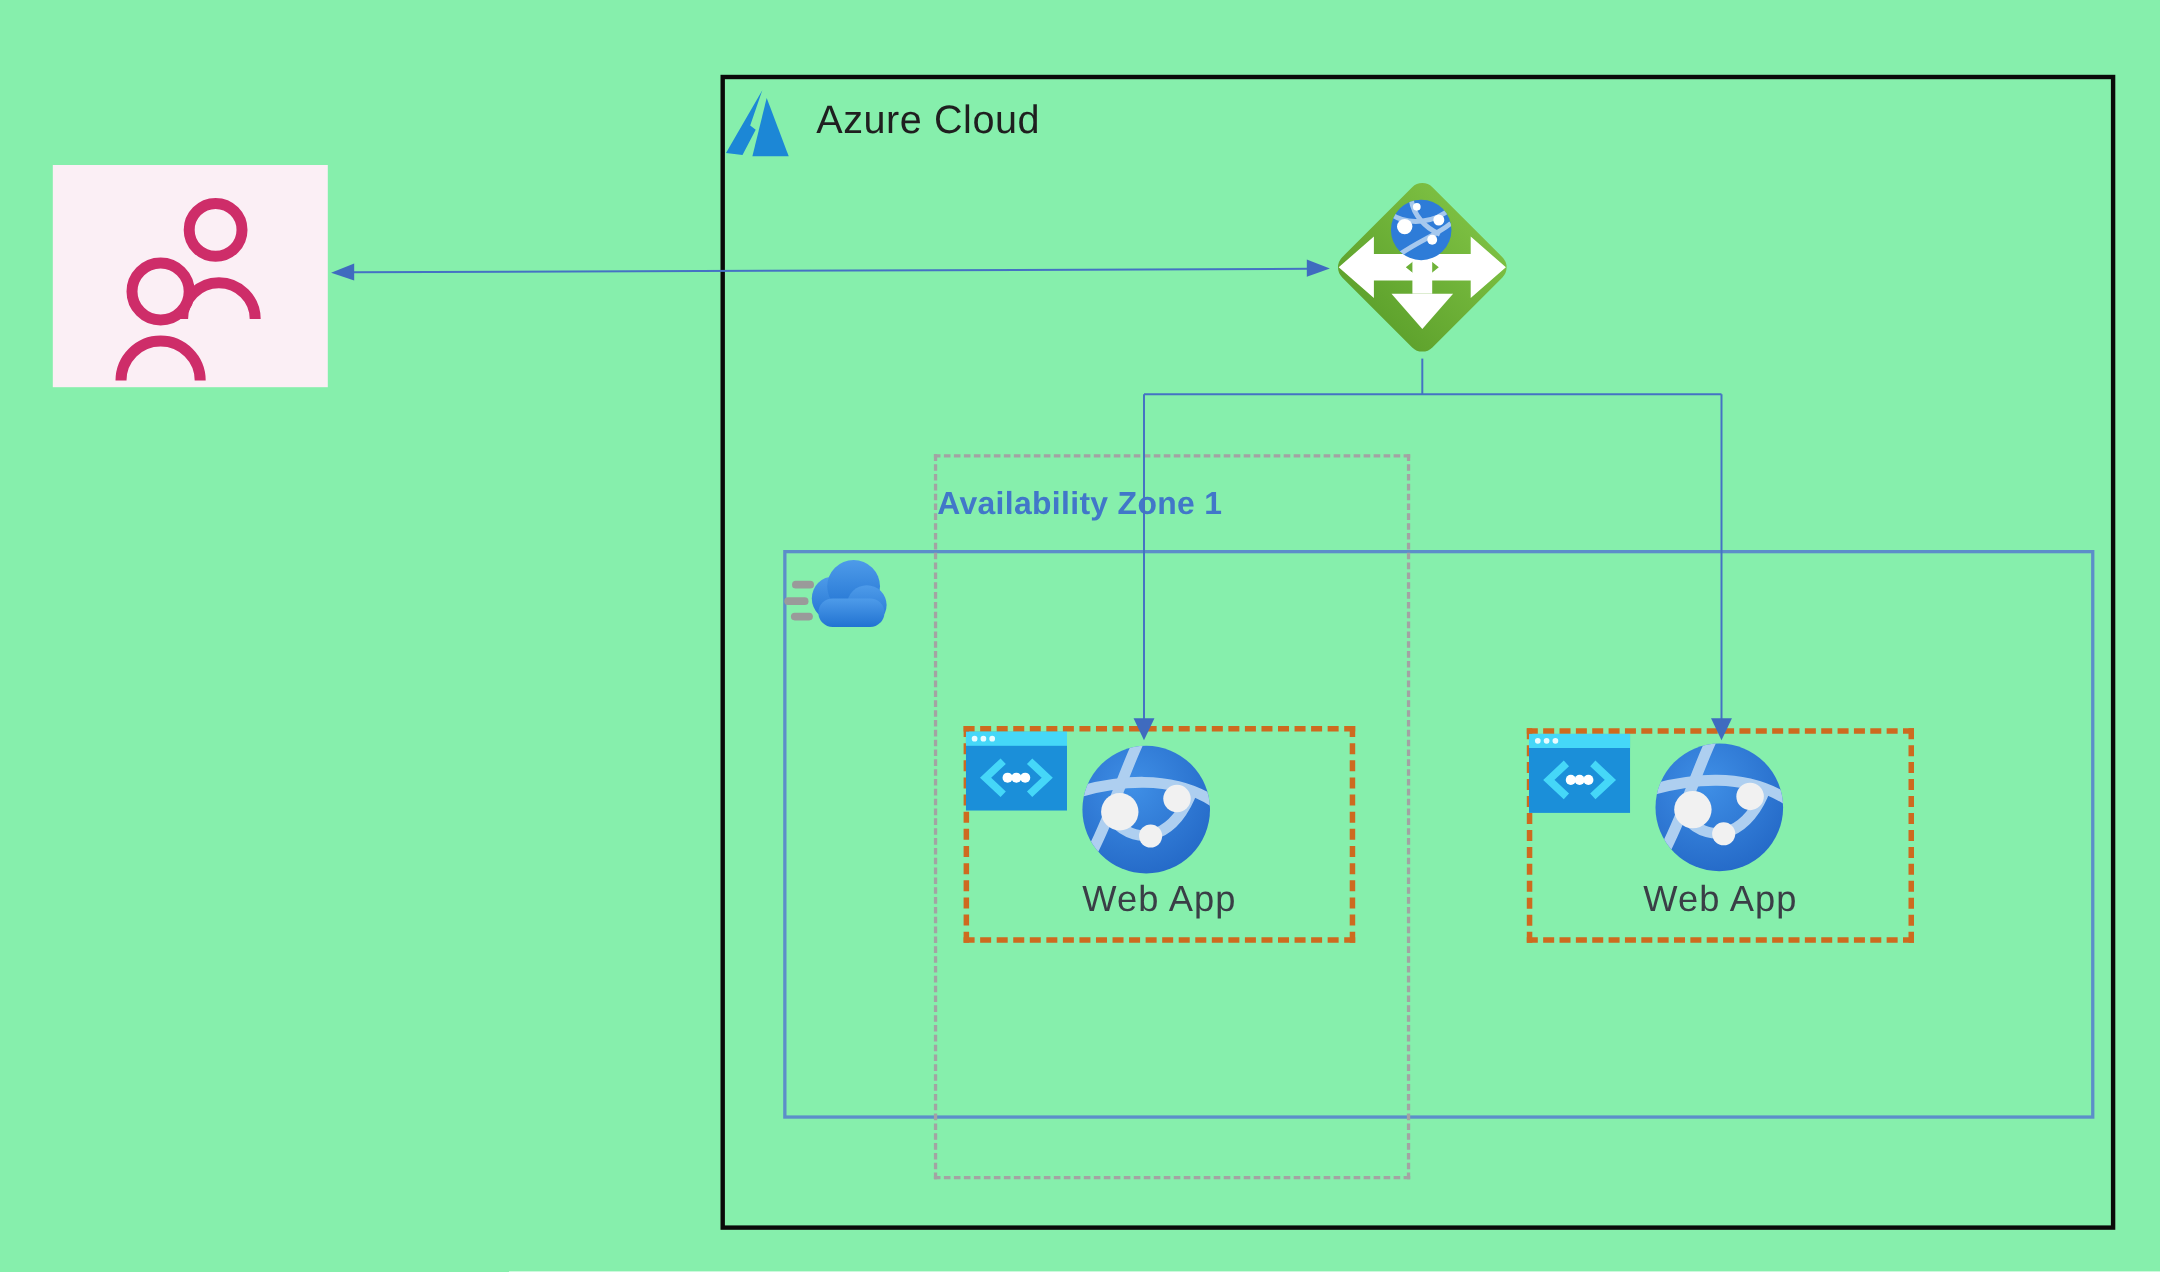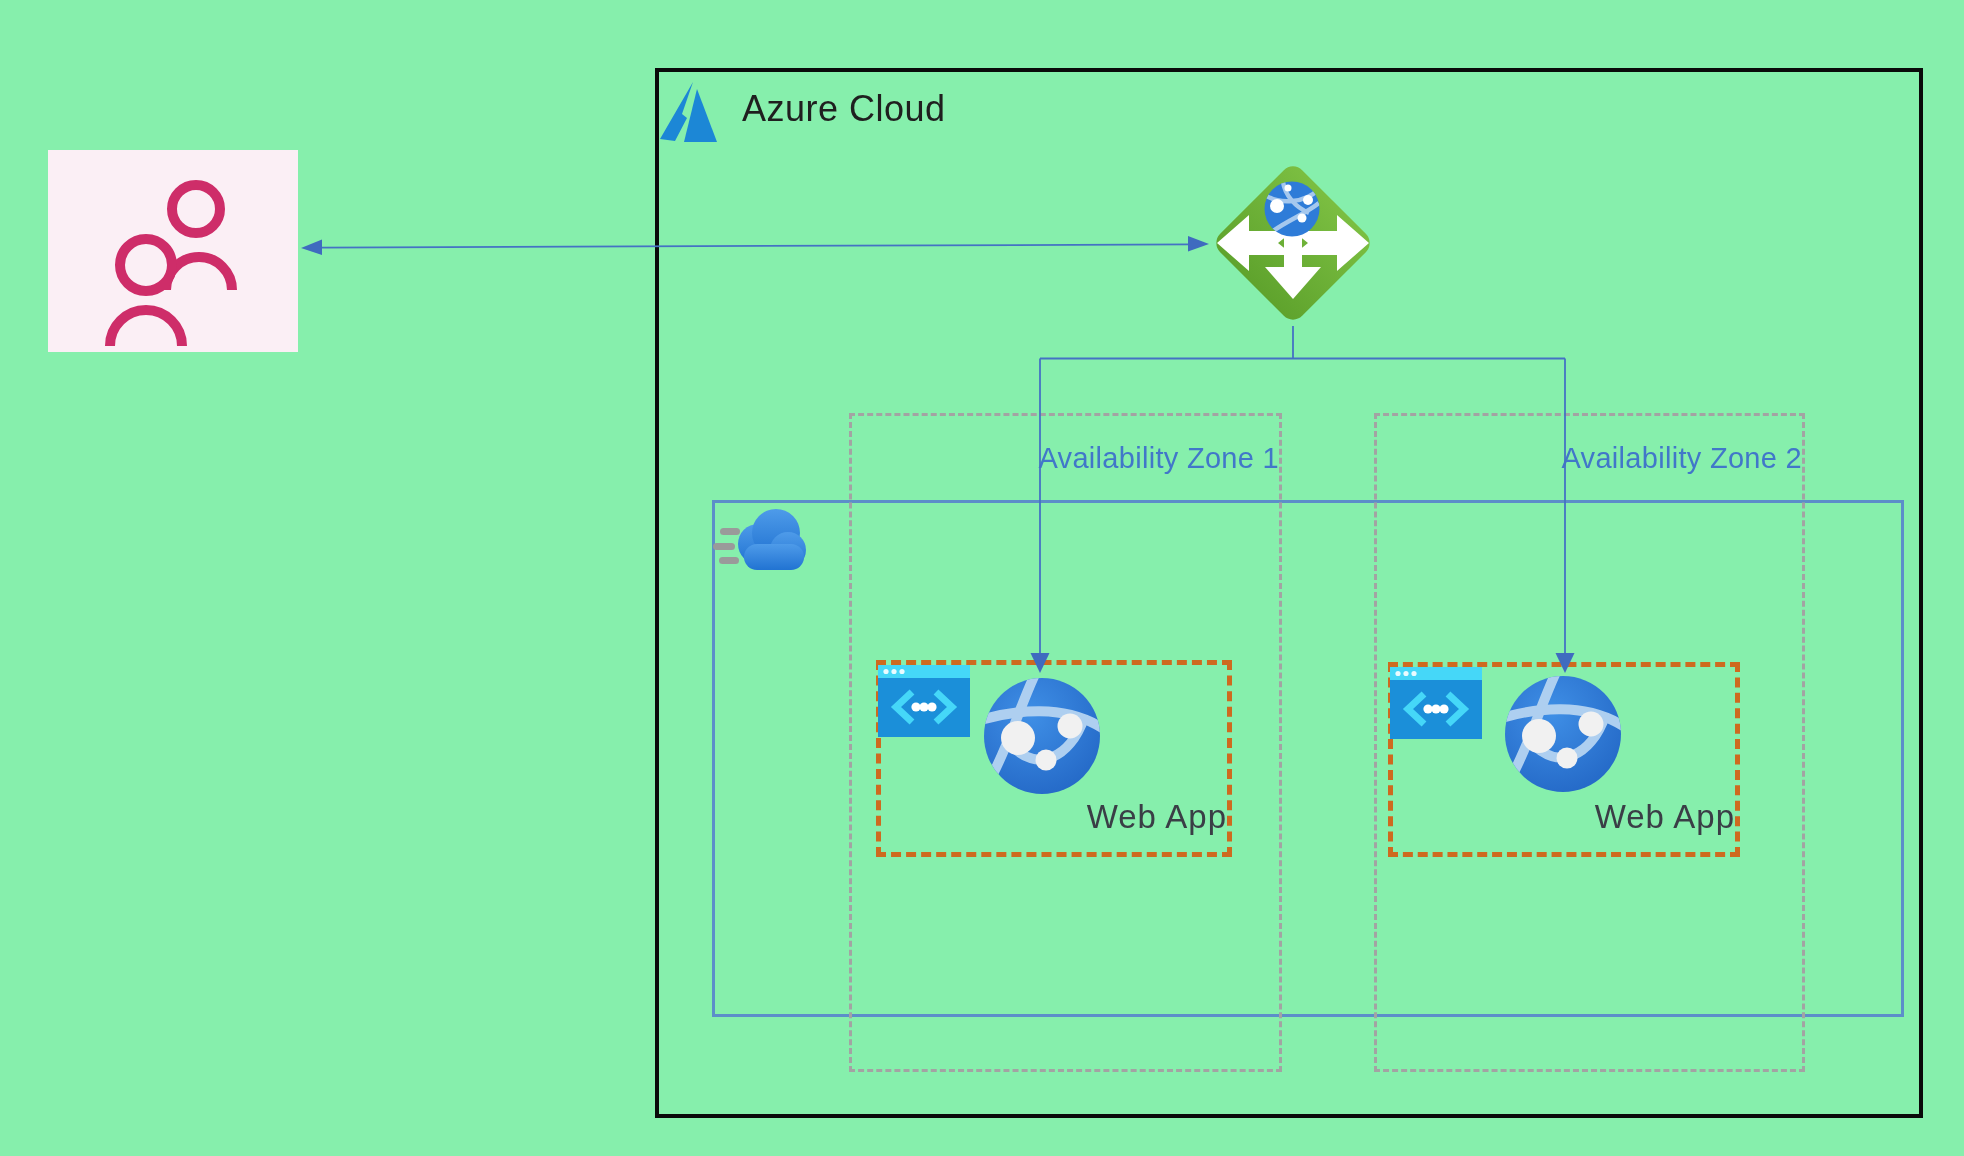--- a/index.html
+++ b/index.html
@@ -11,38 +11,38 @@
 
   
   #users-box{left:48px;top:150px;width:250px;height:202px;background:#FBEFF5;z-index:2;}
 
   
   #azure-boundary{left:655px;top:68px;width:1268px;height:1050px;border:4px solid #0a0a0a;box-sizing:border-box;z-index:1;background:transparent;}
   #azure-logo{left:658px;top:81px;width:60px;height:62px;z-index:2;}
   #azure-title{left:742px;top:88px;z-index:2;font-size:36px;color:#1f1f1f;letter-spacing:.5px;}
 
   
-  .zone{border:3px dashed #A3A3A3;box-sizing:border-box;z-index:2;text-align:right;}
+  .zone{border:3px dashed #A3A3A3;box-sizing:border-box;z-index:2;text-align:left;font-weight:bold;}
   #zone-1{left:849px;top:413px;width:433px;height:659px;}
   #zone-2{left:1374px;top:413px;width:431px;height:659px;}
   .zone-label{margin-top:26px;font-size:29px;color:#4177C9;letter-spacing:.3px;}
 
   
   #asp-boundary{left:712px;top:500px;width:1192px;height:517px;border:3px solid #5C8EC9;box-sizing:border-box;z-index:1;}
   #asp-cloud{left:706px;top:498px;width:110px;height:85px;z-index:2;}
 
   
   .webapp{border:5px dashed #CE6A1F;box-sizing:border-box;z-index:4;background:transparent;}
   #webapp-1{left:876px;top:660px;width:356px;height:197px;}
   #webapp-2{left:1388px;top:662px;width:352px;height:195px;}
   .webapp .globe{position:absolute;width:120px;height:120px;}
   #webapp-1 .globe{left:101px;top:11px;}
   #webapp-2 .globe{left:110px;top:7px;}
   .webapp .badge{position:absolute;left:-3px;top:0px;width:92px;height:72px;}
-  .webapp-label{position:absolute;left:0;right:0;bottom:16px;text-align:right;font-size:33px;color:#3A3E46;letter-spacing:1px;}
+  .webapp-label{position:absolute;left:0;right:0;bottom:16px;text-align:center;font-size:33px;color:#3A3E46;letter-spacing:1px;}
 
   
   #gateway{left:1205px;top:155px;width:176px;height:176px;z-index:6;}
 
   
   #connectors{left:0;top:0;width:1964px;height:1156px;z-index:5;pointer-events:none;}
 </style>
 </head>
 <body>
 
@@ -110,23 +110,20 @@
       <circle cx="72" cy="51" r="7"></circle>
       <circle cx="103" cy="45" r="5"></circle>
       <circle cx="97" cy="63" r="4.5"></circle>
       <circle cx="83" cy="33" r="3.5"></circle>
     </g>
   </svg>
 
   <div id="zone-1" class="abs zone">
     <div class="zone-label">Availability Zone 1</div>
   </div>
-  <div id="zone-2" class="abs zone">
-    <div class="zone-label">Availability Zone 2</div>
-  </div>
 
   <div id="asp-boundary" class="abs"></div>
   <svg id="asp-cloud" class="abs" viewBox="0 0 110 85">
     <defs>
       <linearGradient id="cblue" x1="0" y1="0" x2="0" y2="1">
         <stop offset="0" stop-color="#4E9BE9"></stop>
         <stop offset="1" stop-color="#2173D2"></stop>
       </linearGradient>
     </defs>
     <g fill="#9A9A9A">

